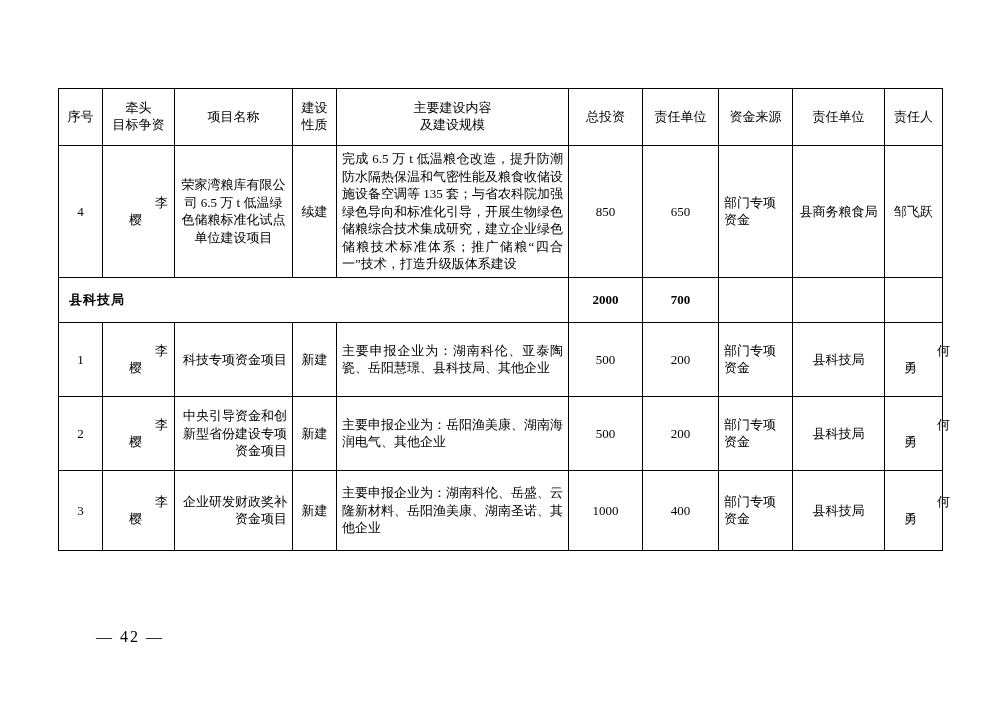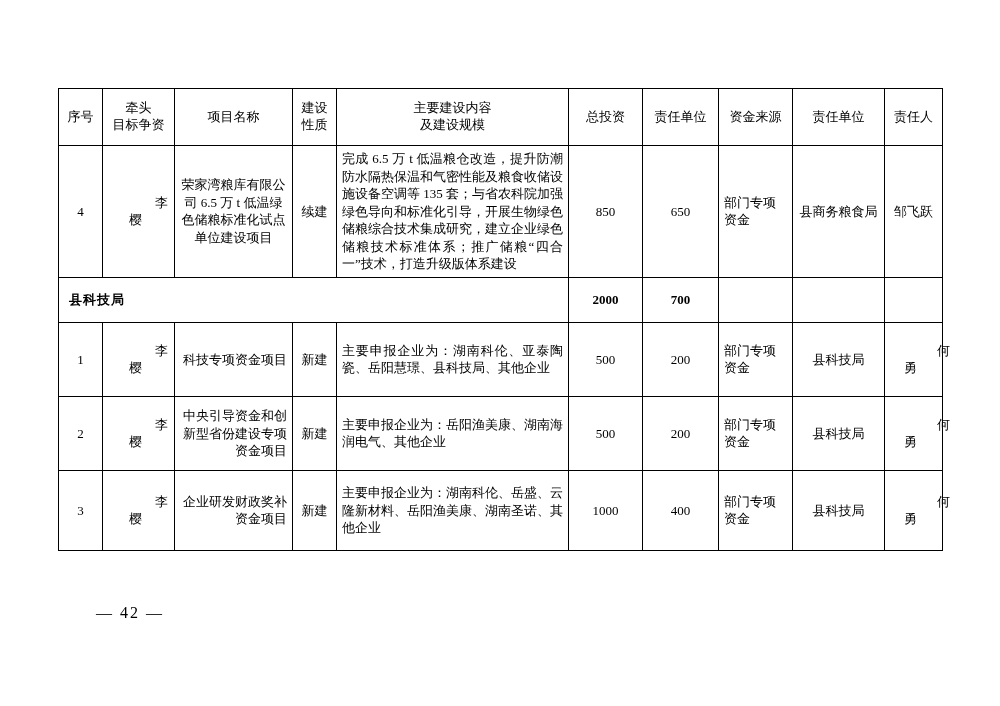--- a/index.html
+++ b/index.html
@@ -92,21 +92,21 @@
     height: 36px;
   }
   .group-row td.group-label {
     text-align: left;
     padding-left: 10px;
     letter-spacing: 1px;
   }
   .page-number {
     position: absolute;
     left: 96px;
-    top: 604px;
+    top: 628px;
     font-size: 16px;
     letter-spacing: 2px;
     font-family: "Liberation Serif", "DejaVu Serif", serif;
   }
   .src-cell {
     text-align: left;
     font-size: 12.8px;
     line-height: 1.5;
   }
 </style>

